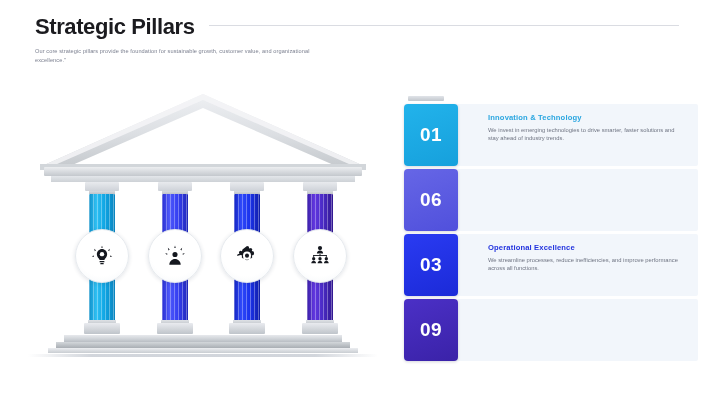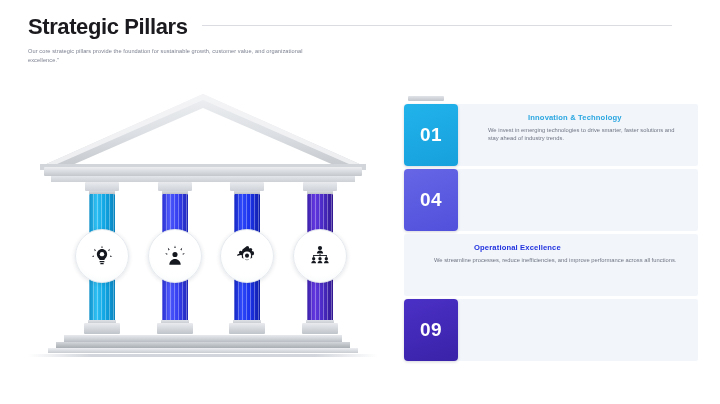--- a/index.html
+++ b/index.html
@@ -5,21 +5,21 @@
   * { box-sizing: border-box; margin: 0; padding: 0; }
   html, body {
     width: 720px; height: 404px;
     background: #ffffff;
     font-family: "Liberation Sans", sans-serif;
     overflow: hidden;
   }
   .slide { position: relative; width: 720px; height: 404px; background: #fff; }
 
   
-  .header { position: absolute; left: 28px; top: 14px; right: 22px; height: 46px; }
+  .header { position: absolute; left: 35px; top: 14px; right: 22px; height: 46px; }
   .title {
     font-size: 22px; font-weight: 700; letter-spacing: -0.4px;
     color: #1b1b1f; line-height: 26px; display: inline-block;
     vertical-align: middle;
   }
   .title-rule {
     display: inline-block; vertical-align: middle;
     height: 1px; background: #dadce2; width: 470px;
     margin-left: 10px; margin-bottom: 4px;
   }
@@ -116,21 +116,20 @@
     flex: 0 0 54px; width: 54px; height: 62px;
     border-radius: 4px;
     display: flex; align-items: center; justify-content: center;
     color: #ffffff; font-size: 19px; font-weight: 700; letter-spacing: 0.5px;
     box-shadow: 0 1px 3px rgba(20,30,60,0.18);
   }
   .rowtext { flex: 1 1 auto; padding: 9px 14px 0 30px; }
   .rowtitle {
     font-size: 7.6px; font-weight: 700; letter-spacing: 0.15px;
     margin-bottom: 4px;
-    margin-left: 40px;
   }
   .rowdesc { font-size: 5.8px; line-height: 8.4px; color: #6f7482; }
 </style>
 </head>
 <body>
 
 <div class="slide">
 
   <div class="header">
     <span class="title">Strategic Pillars</span>
@@ -243,24 +242,25 @@
 
       <div class="row">
         <div class="num" style="background:linear-gradient(160deg,#22B3EB 0%,#16A0DC 100%)">01</div>
         <div class="rowtext">
           <div class="rowtitle" style="color:#2BA6E0">Innovation &amp; Technology</div>
           <div class="rowdesc">We invest in emerging technologies to drive smarter, faster solutions and stay ahead of industry trends.</div>
         </div>
       </div>
 
       <div class="row">
-        <div class="num" style="background:linear-gradient(160deg,#6666E6 0%,#5050DC 100%)">04</div>
-      </div>
-
-      <div class="row">
+        <div class="num" style="background:linear-gradient(160deg,#6666E6 0%,#5050DC 100%)">06</div>
+      </div>
+
+      <div class="row">
+        <div class="num" style="background:linear-gradient(160deg,#2A3BF2 0%,#1B2AD8 100%)">03</div>
         <div class="rowtext">
           <div class="rowtitle" style="color:#2233DE">Operational Excellence</div>
           <div class="rowdesc">We streamline processes, reduce inefficiencies, and improve performance across all functions.</div>
         </div>
       </div>
 
       <div class="row">
         <div class="num" style="background:linear-gradient(160deg,#4B30C6 0%,#3A22A8 100%)">09</div>
       </div>
 

